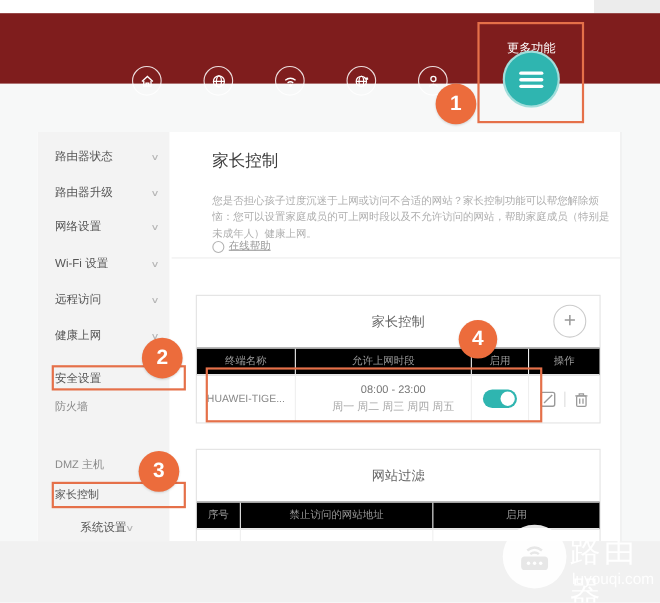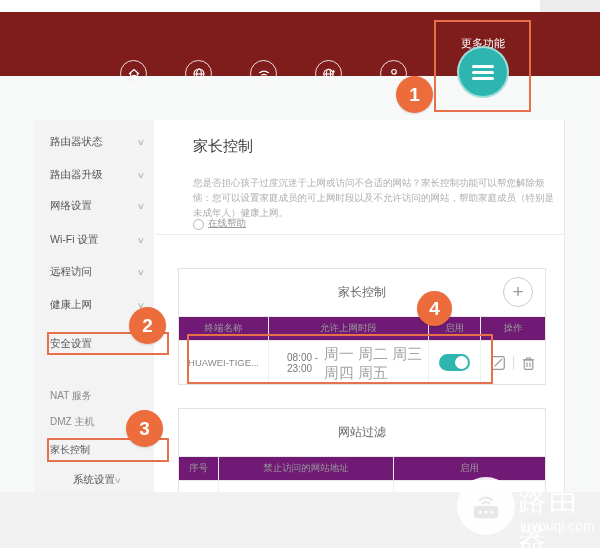--- a/index.html
+++ b/index.html
@@ -37,33 +37,33 @@
   .help .ring{width:11px;height:11px;border:1.5px solid #b3b3b3;border-radius:50%;display:inline-block;}
   .help .txt{text-decoration:underline;}
   .divider{position:absolute;left:122px;top:114px;width:409px;height:1px;background:#ededed;}
 
   
   .tbl{position:absolute;left:144px;width:368px;background:#fff;border:1px solid #e3e3e3;}
   .tbl .caption{position:relative;height:47px;display:flex;align-items:center;justify-content:center;
     font-size:12px;color:#666;}
   .add-btn{position:absolute;right:12px;top:8px;width:30px;height:30px;border:1px solid #ccc;border-radius:50%;
     color:#9a9a9a;font-size:19px;line-height:27px;text-align:center;background:#fff;}
-  .hrow{display:flex;background:#701a75;border-top:1px solid #e8e8e8;border-bottom:1px solid #e8e8e8;}
+  .hrow{display:flex;background:#000000;border-top:1px solid #e8e8e8;border-bottom:1px solid #e8e8e8;}
   .hrow .cell{font-size:9.5px;color:#999;display:flex;align-items:center;justify-content:center;}
   .brow{display:flex;}
   .cell{border-right:1px solid #efefef;}
   .cell:last-child{border-right:none;}
   .t1c1{width:90px;} .t1c2{width:160px;} .t1c3{width:52px;} .t1c4{width:64px;}
   .t2c1{width:40px;} .t2c2{width:175px;} .t2c3{width:151px;}
   .hrow .cell{height:23px;}
   .t1 .brow .cell{height:43px;display:flex;align-items:center;justify-content:center;}
   .dev-name{font-size:9.5px;color:#888;}
-  .time-cell{flex-direction:row;align-items:flex-start;padding-left:18px;justify-content:center;}
+  .time-cell{flex-direction:column;align-items:flex-start;padding-left:18px;justify-content:center;}
   .time-main{font-size:10px;color:#777;}
-  .time-days{font-size:15px;color:#a5a5a5;margin-top:3px;}
+  .time-days{font-size:10px;color:#a5a5a5;margin-top:3px;}
   .toggle{width:31px;height:17px;border-radius:9px;background:#2fb5b0;position:relative;}
   .toggle .knob{position:absolute;right:2px;top:2px;width:13px;height:13px;border-radius:50%;background:#fff;}
   .ops{gap:7px;}
   .op-sep{width:1px;height:14px;background:#ddd;}
   .t2 .brow .cell{height:14px;}
 
   
   .hl-box{position:absolute;border:2px solid #e57049;z-index:5;}
   .badge{position:absolute;z-index:6;border-radius:50%;background:#ec6c3c;color:#fff;
     display:flex;align-items:center;justify-content:center;font-size:19px;font-weight:bold;
@@ -155,22 +155,22 @@
           <span>远程访问</span>
           <span class="chev">∨</span>
         </div>
       <div class="side-item" style="top:175px;">
           <span>健康上网</span>
           <span class="chev">∨</span>
         </div>
       <div class="side-item" style="top:214px;">
           <span>安全设置</span>
         </div>
-      <div class="side-item sub" style="top:266px;">
-          <span>NAT 服务</span>
+      <div class="side-item sub" style="top:240px;">
+          <span>防火墙</span>
         </div>
       <div class="side-item sub" style="top:292px;">
           <span>DMZ 主机</span>
         </div>
       <div class="side-item sub" style="top:320px;color:#555;">
           <span>家长控制</span>
         </div>
       <div class="side-item" style="top:350px;justify-content:center;">
           <span>系统设置</span>
           <span class="chev">∨</span>

